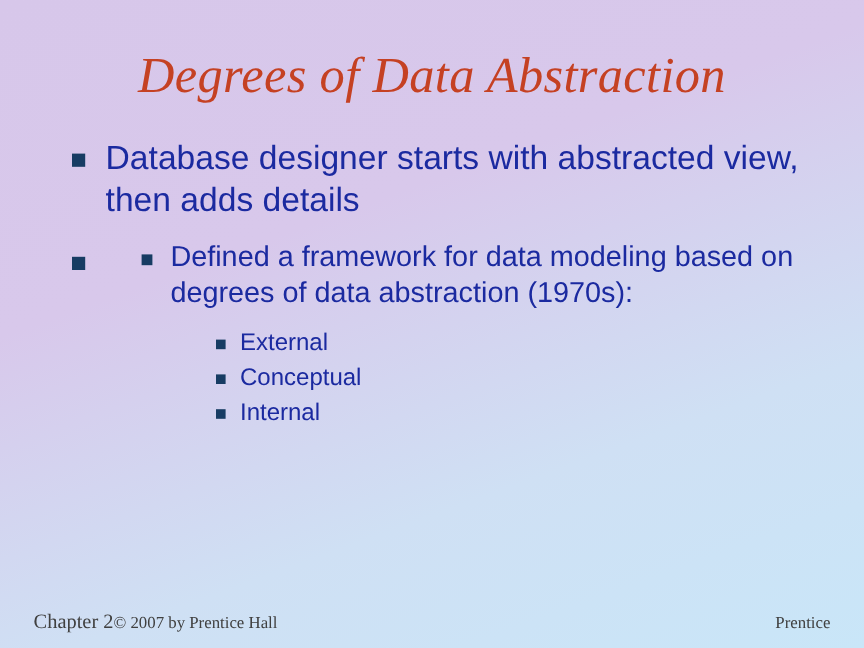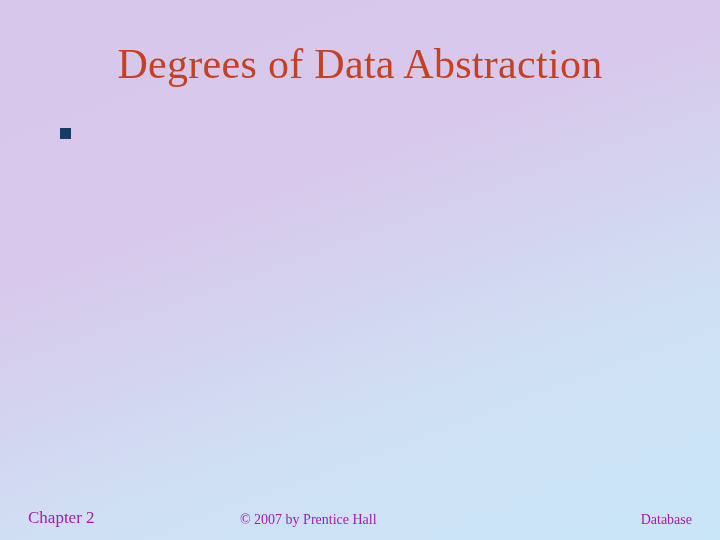--- a/index.html
+++ b/index.html
@@ -21,20 +21,21 @@
     padding: 20px 40px 0 40px;
     position: relative;
   }
   .title {
     font-family: "Georgia", "Times New Roman", serif;
     color: #c54123;
     font-size: 42px;
     text-align: center;
     margin: 20px 0 26px 0;
     letter-spacing: 0.3px;
+    font-style: italic;
   }
   ul.level1 {
     list-style: none;
     padding-left: 20px;
     margin: 0;
   }
   ul.level1 > li {
     position: relative;
     padding-left: 28px;
     margin-bottom: 10px;
@@ -99,51 +100,61 @@
     position: absolute;
     bottom: 12px;
     left: 0;
     width: 720px;
     box-sizing: border-box;
     padding: 0 28px;
     display: flex;
     justify-content: space-between;
     align-items: flex-end;
     font-family: "Times New Roman", serif;
-    color: #a21caf;
+    color: #404040;
   }
   .footer-left {
     font-size: 17px;
   }
   .footer-center {
     font-size: 14px;
-    text-align: center;
     flex: 1;
   }
   .footer-right {
     font-size: 14px;
     text-align: right;
     width: 170px;
     line-height: 1.15;
   }
 </style>
 </head>
 <body>
 
 <div class="slide">
 
   <div class="title">Degrees of Data Abstraction</div>
 
   <ul class="level1">
+    <li>Database designer starts with abstracted view, then adds details</li>
     <li>
+      <ul class="level2">
+        <li>
+          <span>Defined a framework for data modeling based on degrees of data abstraction (1970s):</span>
+          <ul class="level3">
+            <li>External</li>
+            <li>Conceptual</li>
+            <li>Internal</li>
+          </ul>
+        </li>
+      </ul>
     </li>
   </ul>
 
   <div class="footer">
     <div class="footer-left">Chapter 2</div>
     <div class="footer-center">© 2007 by Prentice Hall</div>
     <div class="footer-right">
       <br>
-      <span>Database</span>
+      <span>Prentice</span>
     </div>
   </div>
 
 </div>
 
 </body></html>

